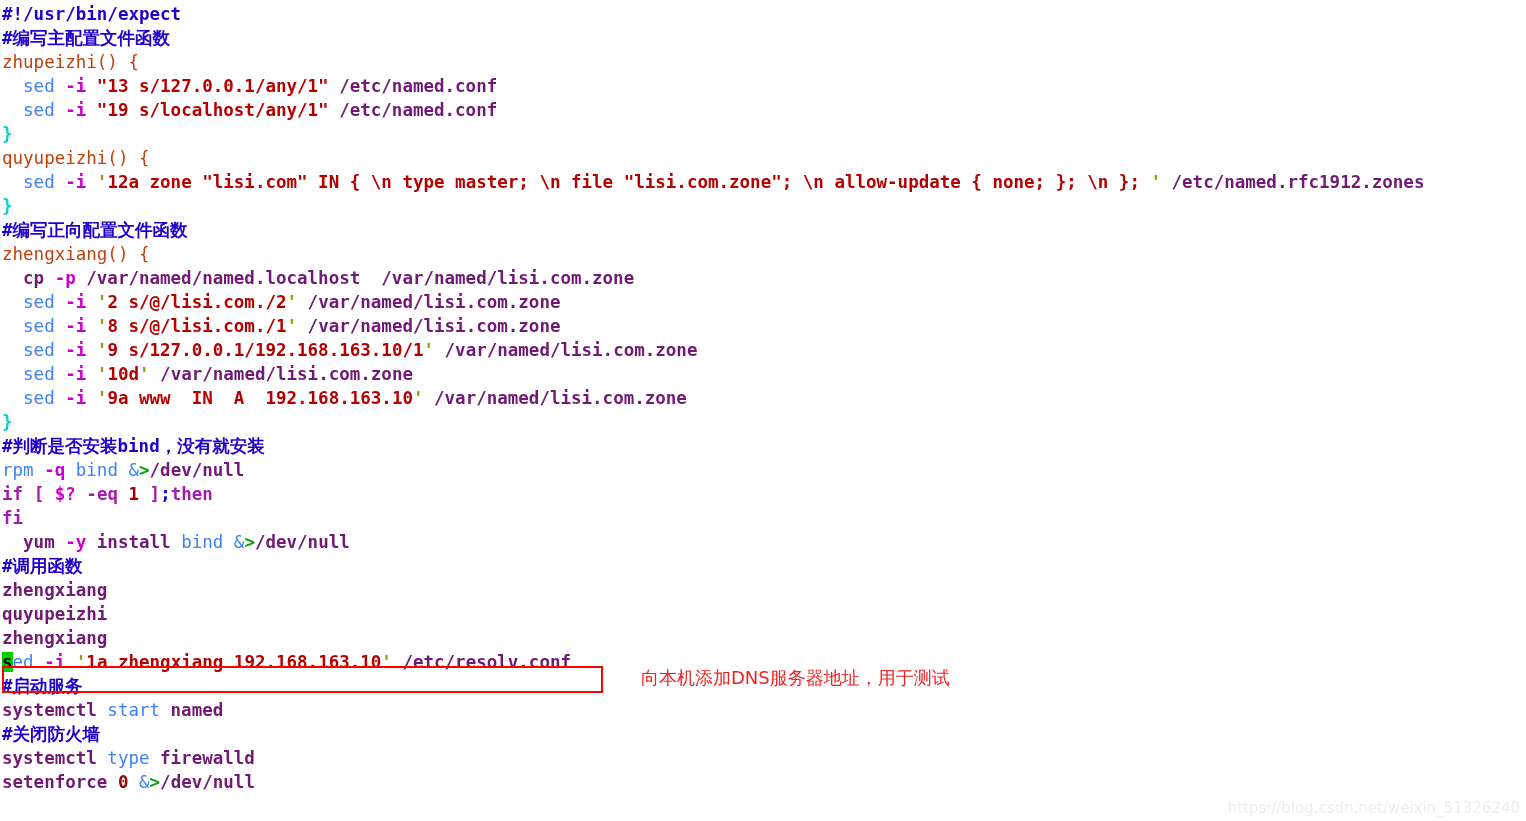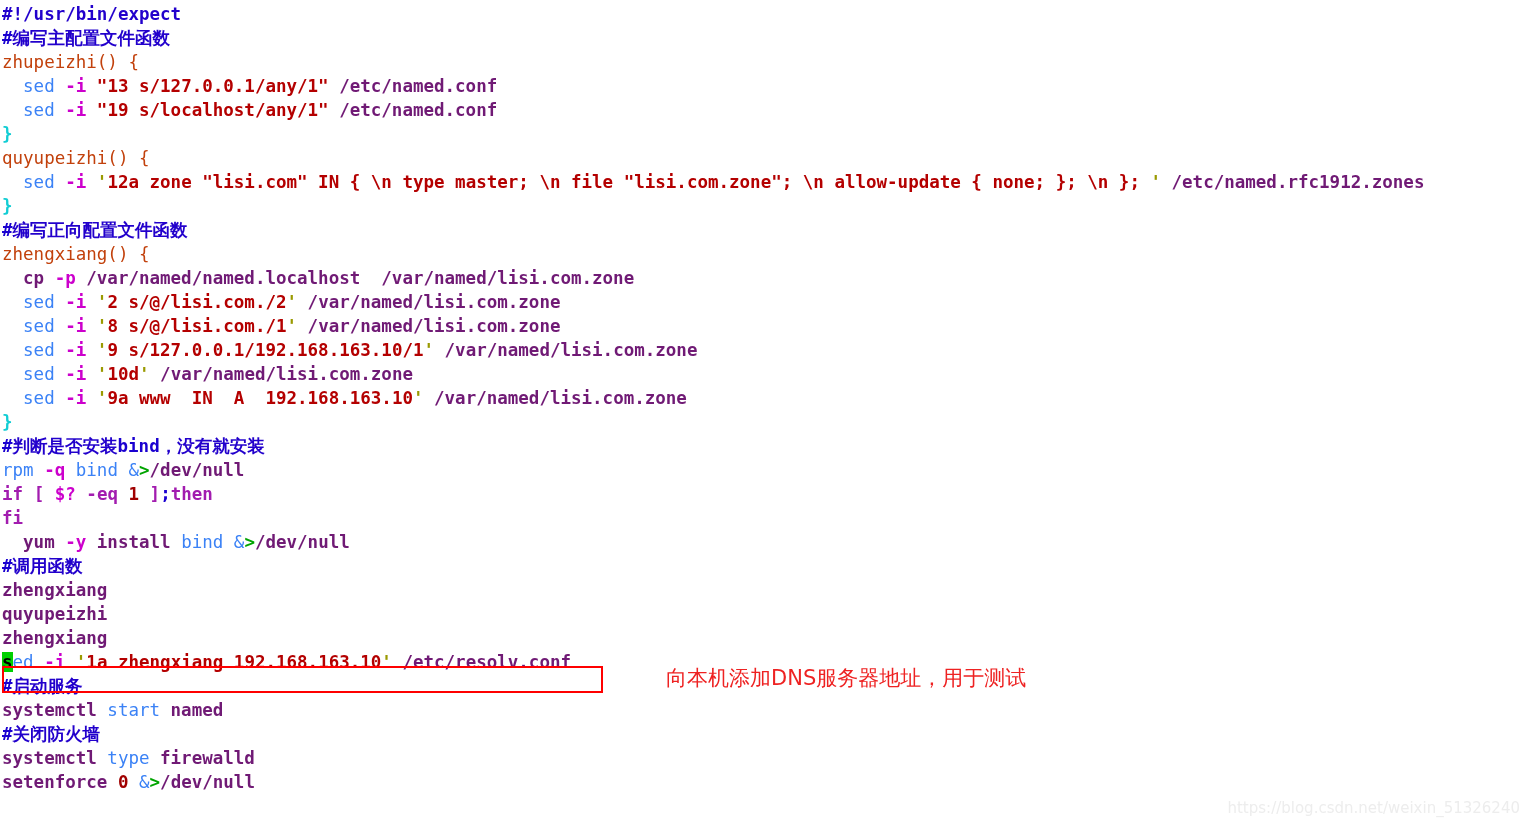--- a/index.html
+++ b/index.html
@@ -63,24 +63,24 @@
     top: 666px;
     width: 601px;
     height: 27px;
     border: 2px solid #ff0000;
     box-sizing: border-box;
     pointer-events: none;
   }
 
   #annotation {
     position: absolute;
-    left: 666px;
+    left: 641px;
     top: 666px;
     font-family: "DejaVu Sans", "Liberation Sans", sans-serif;
-    font-size: 21px;
+    font-size: 18px;
     color: #ee2222;
     white-space: pre;
     line-height: 24px;
   }
 
   #watermark {
     position: absolute;
     right: 6px;
     bottom: 4px;
     font-family: "DejaVu Sans", "Liberation Sans", sans-serif;

